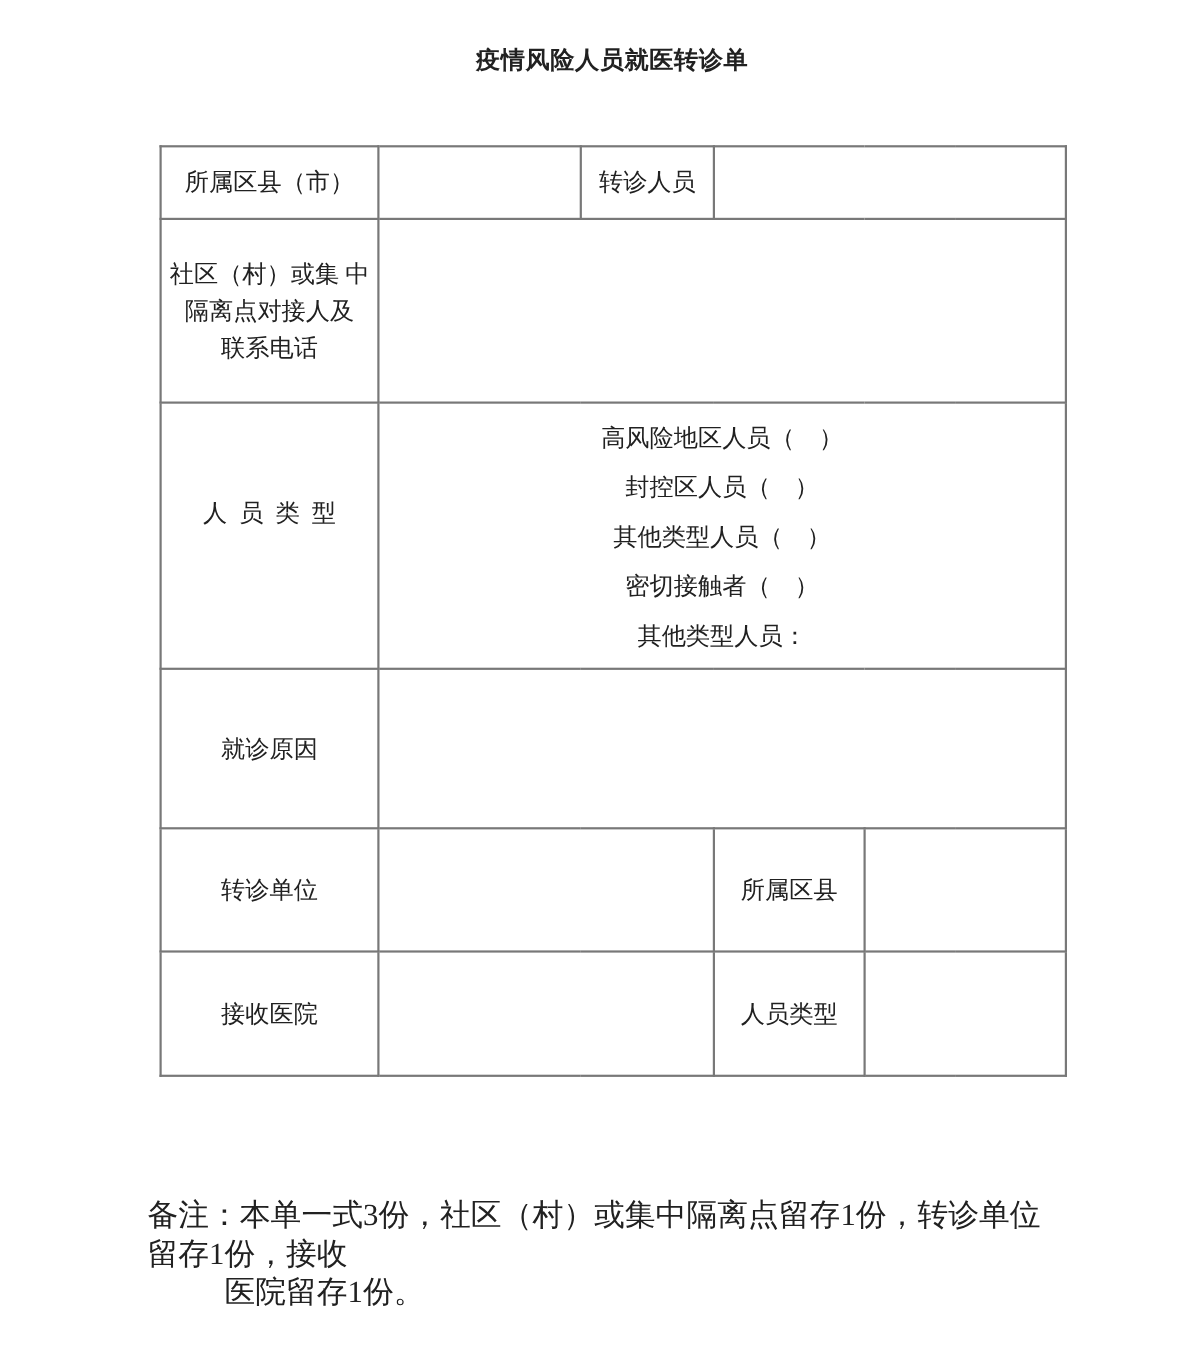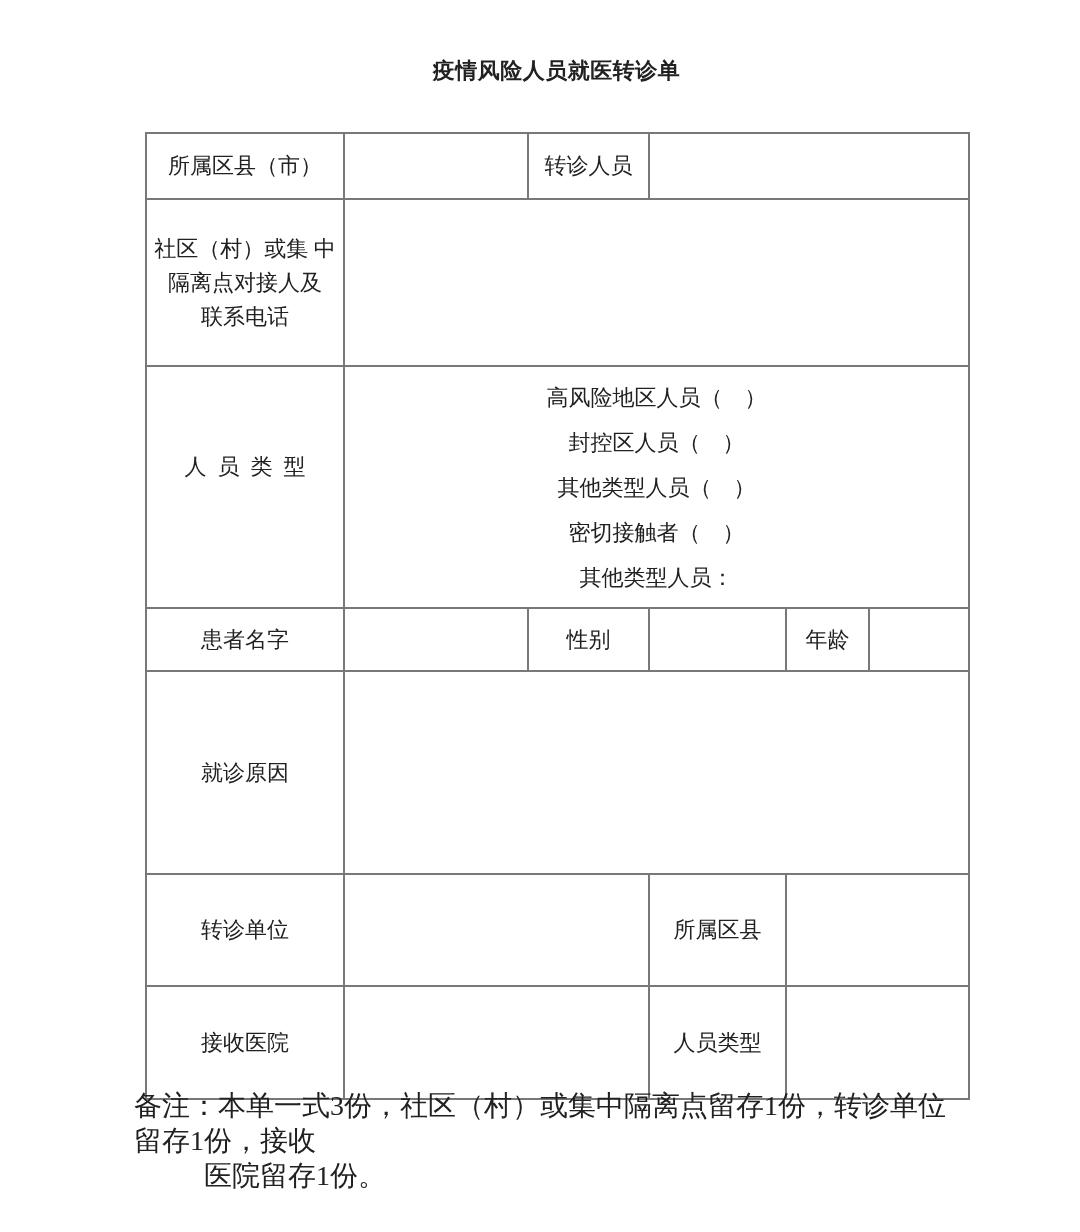--- a/index.html
+++ b/index.html
@@ -11,21 +11,21 @@
     position: relative;
     width: 1080px;
     height: 1232px;
     background: #ffffff;
     font-family: "Liberation Serif", "DejaVu Serif", serif;
     color: #212121;
     overflow: hidden;
   }
   .doc-title {
     position: absolute;
-    top: 56px;
+    top: 40px;
     left: 145px;
     width: 823px;
     text-align: center;
     font-size: 22px;
     font-weight: bold;
     letter-spacing: 0.5px;
   }
   table.form {
     position: absolute;
     top: 132px;
@@ -40,21 +40,21 @@
     border: 2px solid #787878;
     padding: 0;
     vertical-align: middle;
     text-align: center;
     overflow: hidden;
   }
   tr.r1 { height: 66px; }
   tr.r2 { height: 167px; }
   tr.r3 { height: 242px; }
   tr.r4 { height: 63px; }
-  tr.r5 { height: 203px; }
+  tr.r5 { height: 145px; }
   tr.r6 { height: 112px; }
   tr.r7 { height: 113px; }
   td.multiline div { line-height: 34px; }
   td.options-cell {
     text-align: left;
     vertical-align: top;
     padding: 16px 0 0 6px;
   }
   .opt { line-height: 45px; white-space: nowrap; }
   .spread-label {
@@ -113,28 +113,20 @@
       </td>
       <td colspan="5" class="options-cell">
         <div class="opt">高风险地区人员（　）</div>
         <div class="opt">封控区人员（　）</div>
         <div class="opt">其他类型人员（　）</div>
         <div class="opt">密切接触者（　）</div>
         <div class="opt">其他类型人员：</div>
       </td>
     </tr>
 
-    <tr class="r4">
-      <td>患者名字</td>
-      <td></td>
-      <td>性别</td>
-      <td></td>
-      <td>年龄</td>
-      <td></td>
-    </tr>
 
     <tr class="r5">
       <td>就诊原因</td>
       <td colspan="5"></td>
     </tr>
 
     <tr class="r6">
       <td>转诊单位</td>
       <td colspan="2"></td>
       <td>所属区县</td>

